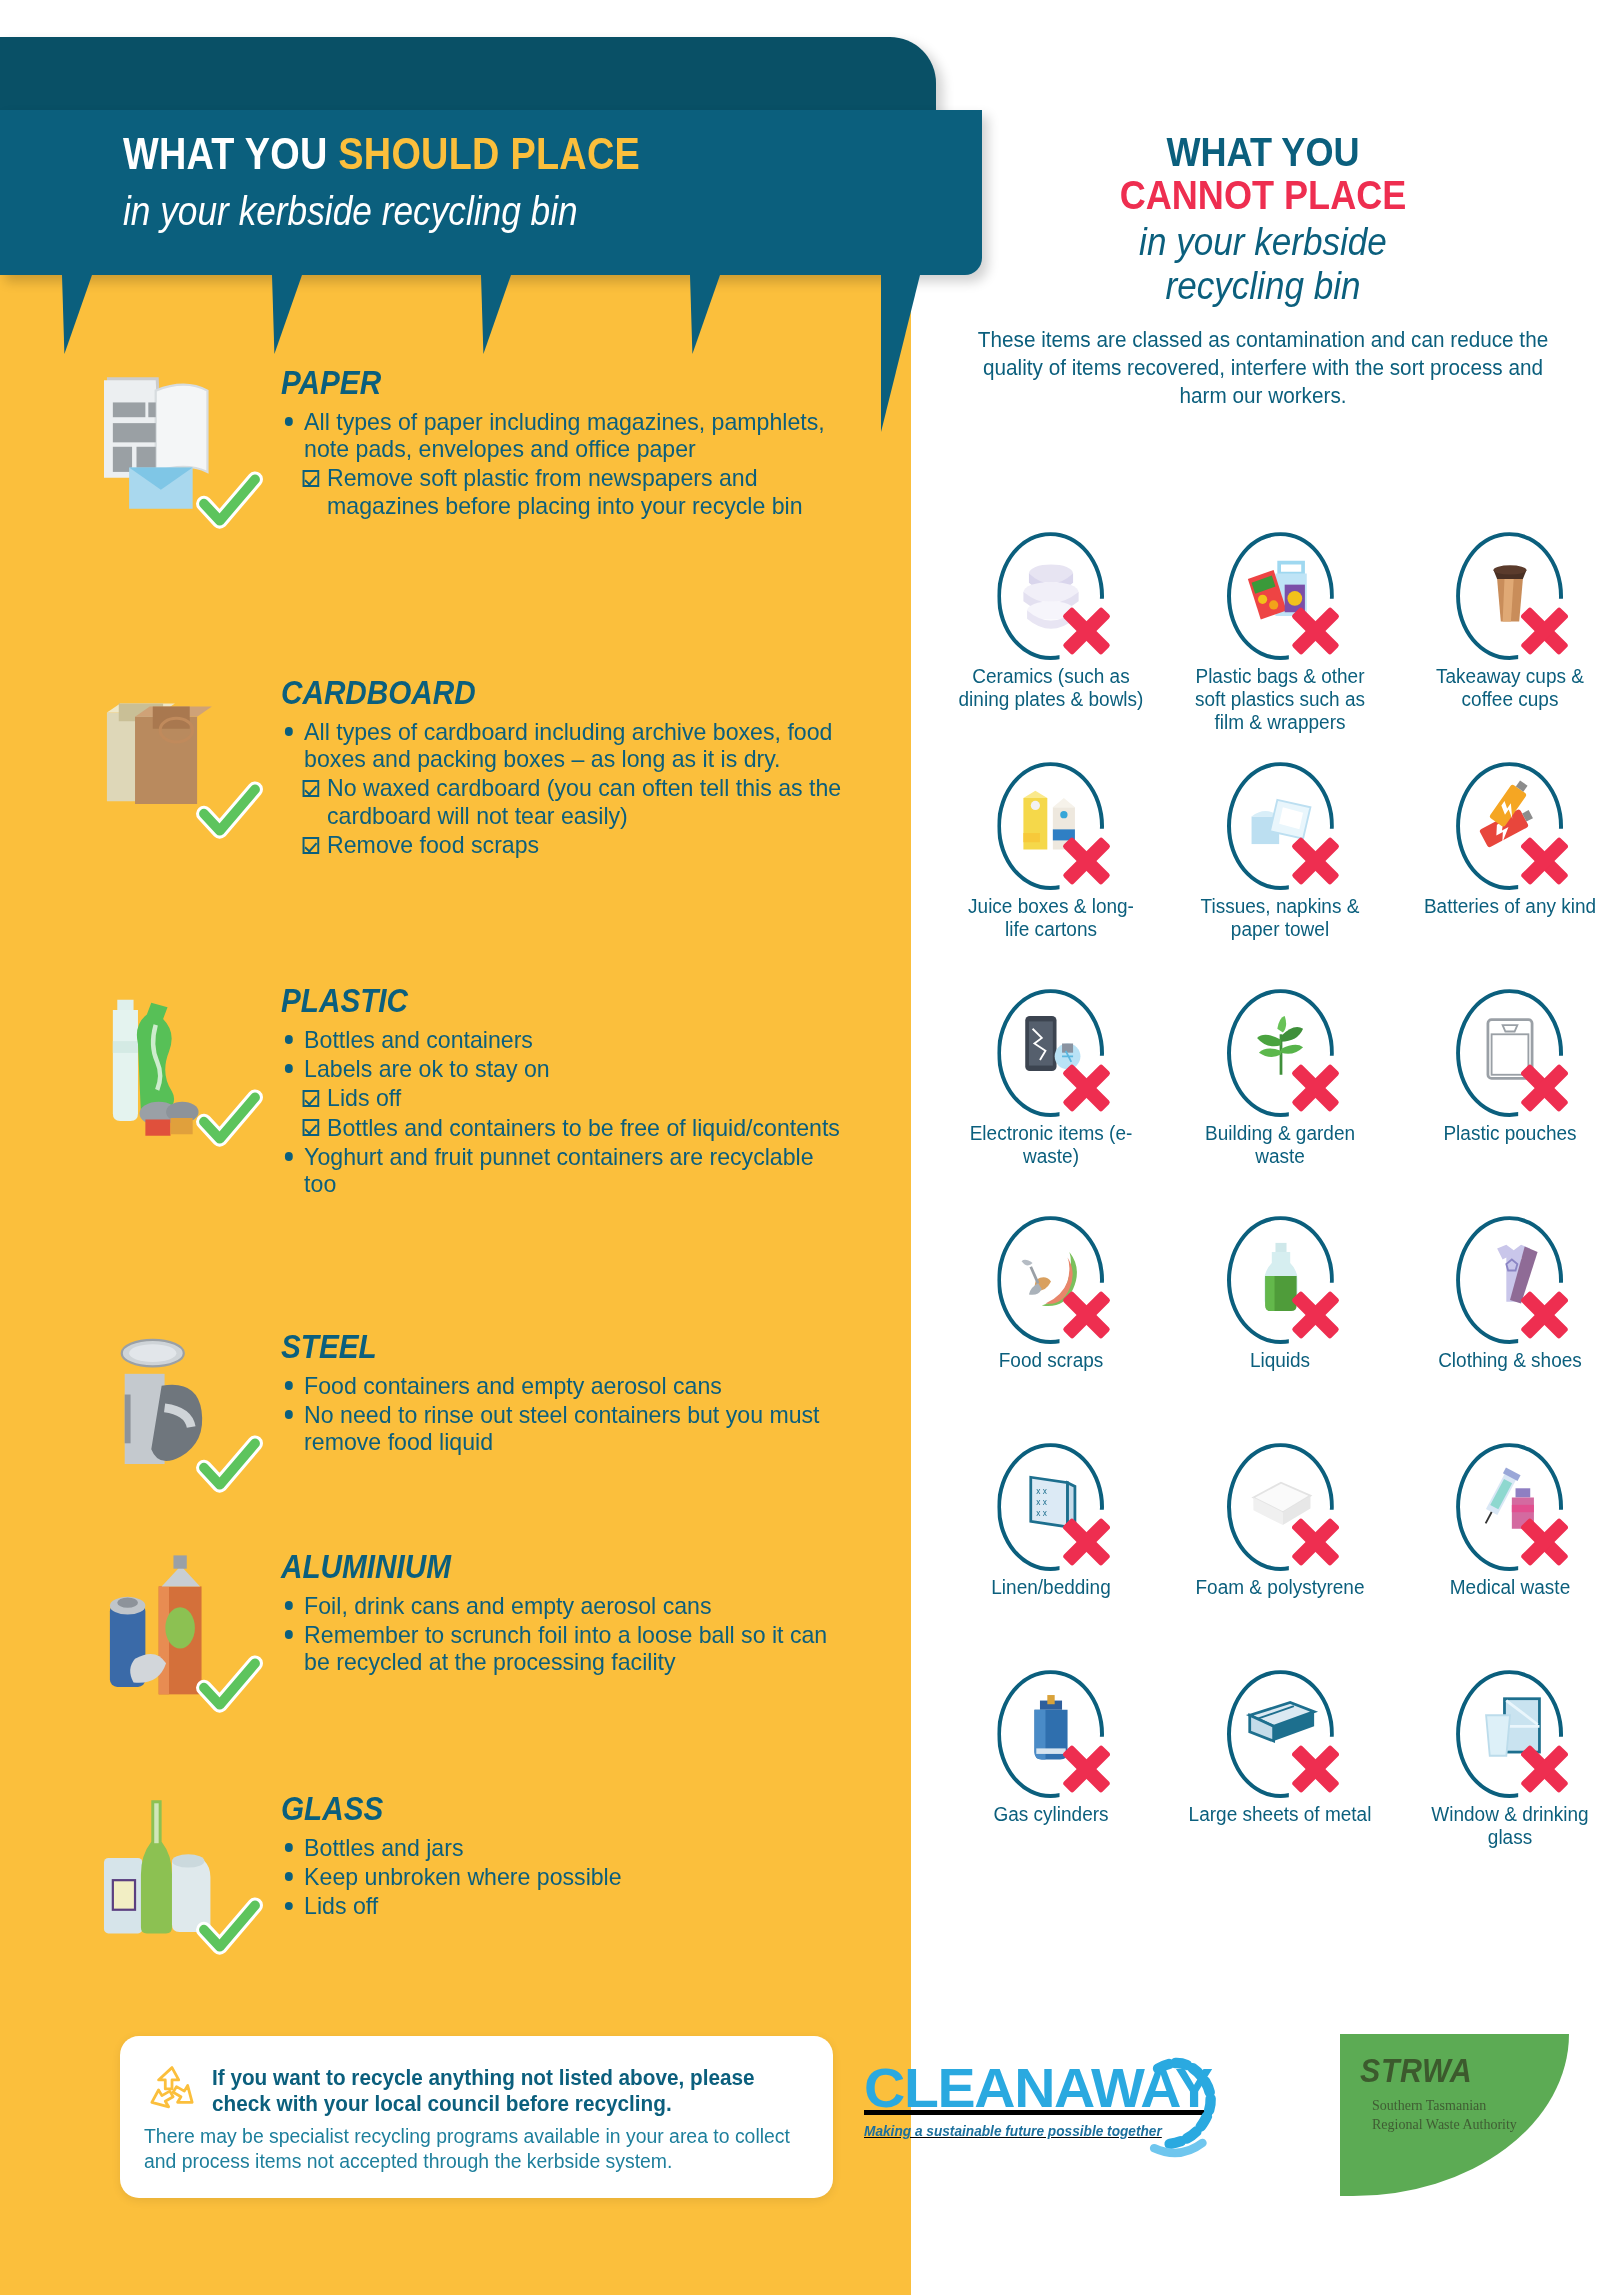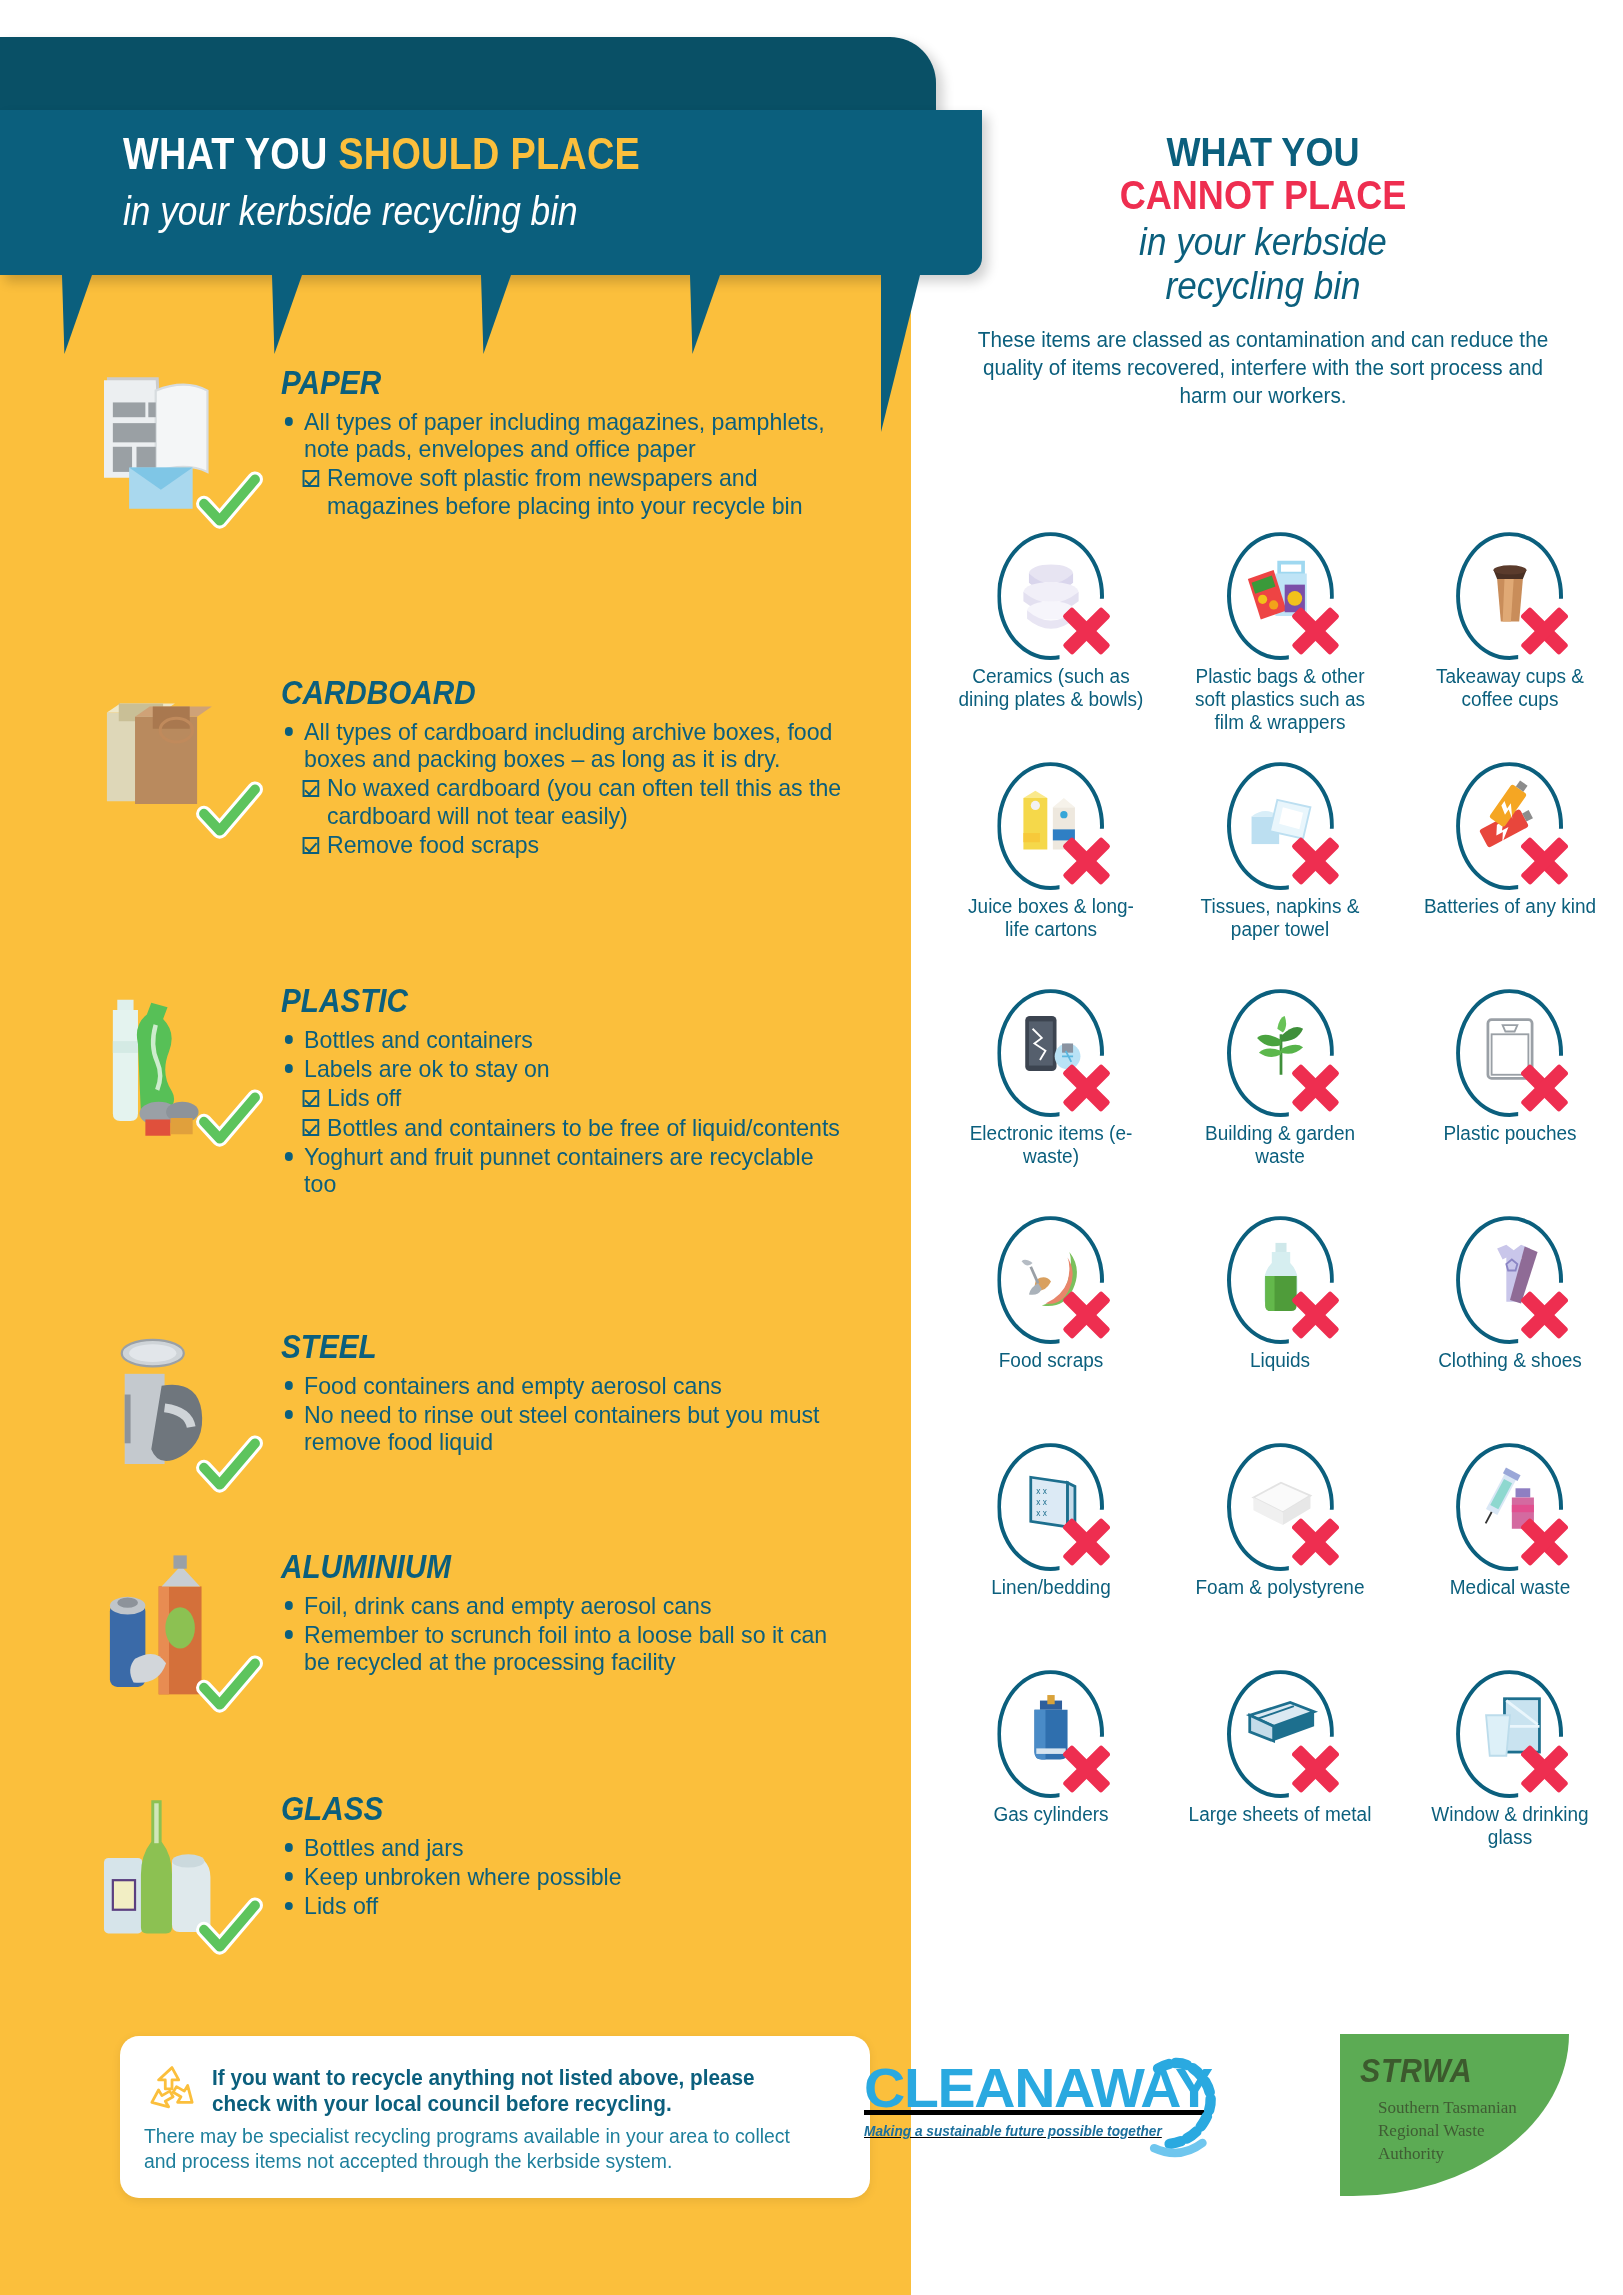--- a/index.html
+++ b/index.html
@@ -145,21 +145,20 @@
 
   
   .tick{position:absolute;right:-3.9px;bottom:-5.2px;width:73px;height:73px;}
   .tick svg{width:100%;height:100%;}
 
   
   .note{
     position:absolute;left:120px;top:2036px;width:713px;height:162px;
     background:var(--white);border-radius:19px;
     box-shadow:0 2.6px 9.2px rgba(0,0,0,.08);
-    padding-left:37px;
   }
   .note .recyc{position:absolute;left:23.6px;top:26px;width:56px;height:56px;}
   .note .bold{
     position:absolute;left:92px;top:29px;width:602px;
     font-size:21.6px;font-weight:bold;line-height:1.22;color:var(--teal);
     transform:scaleX(.96);transform-origin:left center;
   }
   .note .light{
     position:absolute;left:23.6px;top:88px;width:667px;
     font-size:20px;line-height:1.24;color:#1d7f9c;
@@ -184,21 +183,21 @@
     background:#5cab54;
     border-bottom-right-radius:216px 162px;
     overflow:hidden;
   }
   .strwa .abbr{
     position:absolute;left:19.6px;top:18.3px;font-size:33px;font-weight:bold;
     color:#3c5a2d;font-style:italic;transform:scaleX(.92);
     transform-origin:left center;letter-spacing:0.7px;
   }
   .strwa .full{
-    position:absolute;left:38px;top:63px;width:164px;font-size:17px;
+    position:absolute;left:32px;top:63px;width:164px;font-size:14px;
     line-height:1.35;color:#3f5c33;font-family:"Liberation Serif",serif;
   }
 </style>
 </head>
 <body>
 
 <div id="poster">
 
   <div class="yellow-panel"></div>
   <div class="tab-back"></div>

